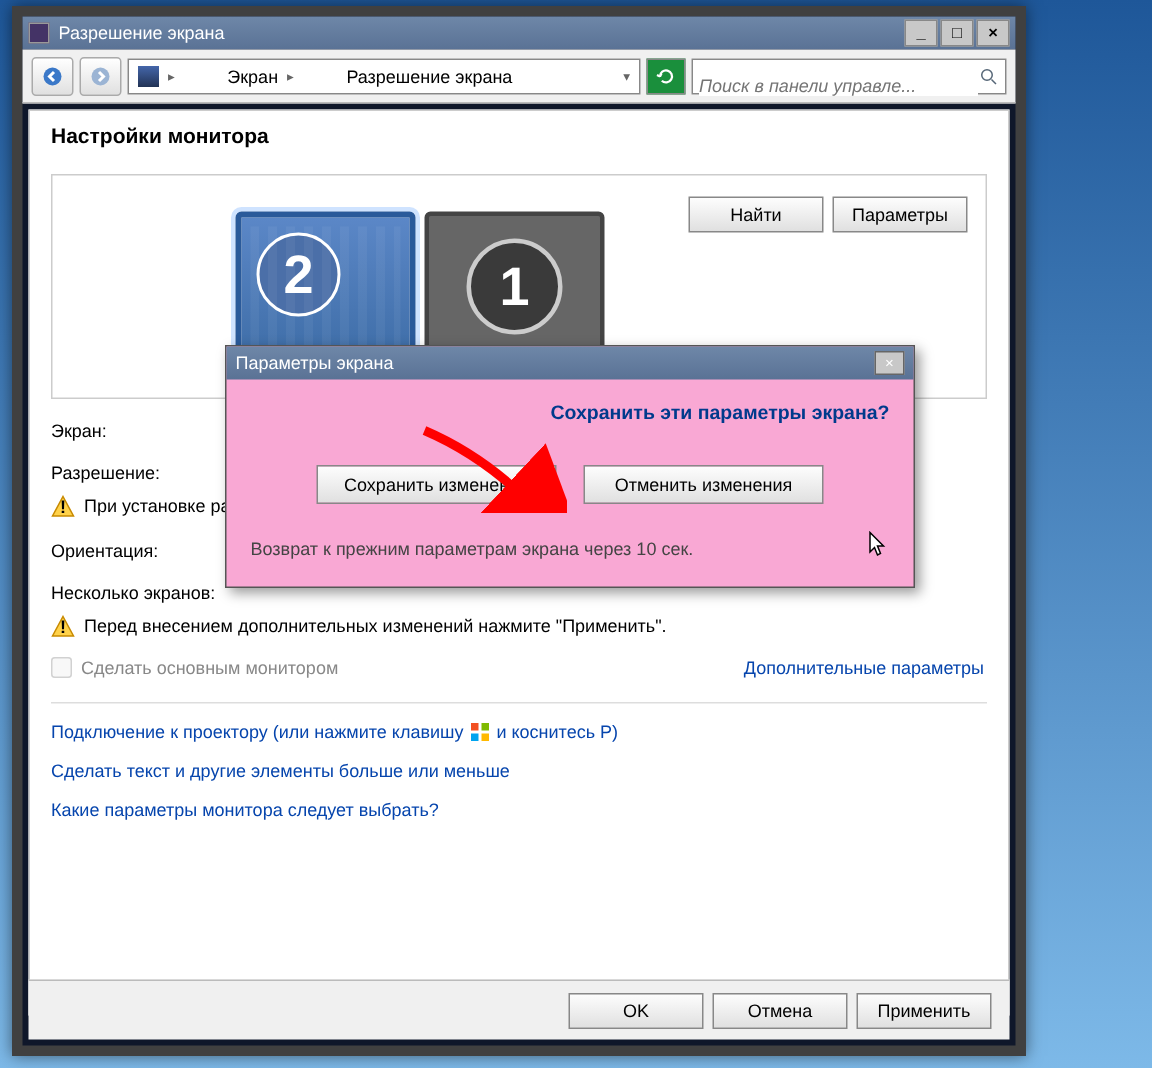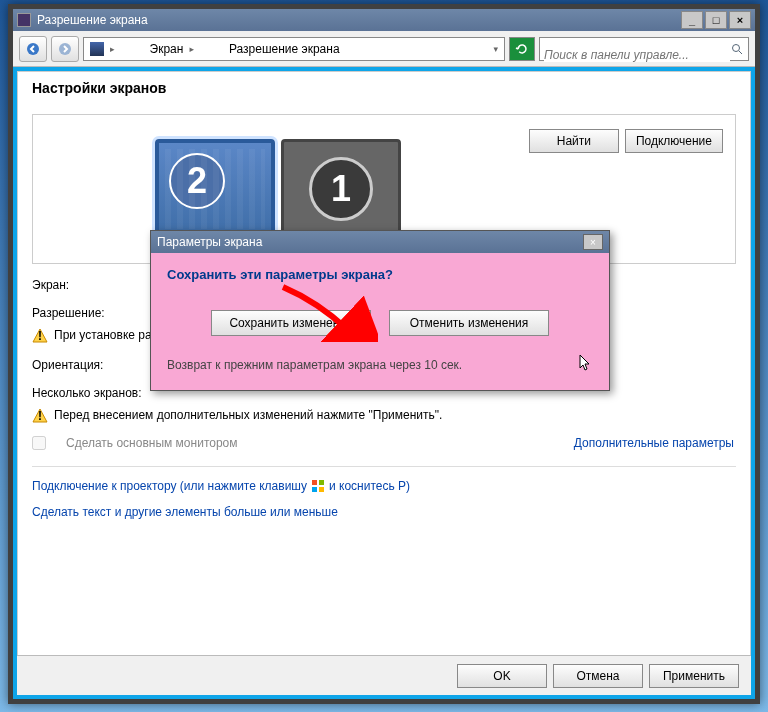--- a/index.html
+++ b/index.html
@@ -1,18 +1,18 @@
 <!DOCTYPE html>
 <html><head>
 <meta charset="utf-8">
 <style>
 * { box-sizing: border-box; margin: 0; padding: 0; font-family: Tahoma, Arial, sans-serif; font-size: 12px; }
 body { background: linear-gradient(to bottom, #1e5799 0%, #7db9e8 100%); width: 768px; height: 712px; overflow: hidden; position: relative; }
 
-.window { position: absolute; left: 8px; top: 4px; width: 752px; height: 700px; background: #0ea5e9; border: 5px solid #404040; box-shadow: 0 0 10px rgba(0,0,0,0.5); }
+.window { position: absolute; left: 8px; top: 4px; width: 676px; height: 700px; background: #0f172a; border: 7px solid #404040; box-shadow: 0 0 10px rgba(0,0,0,0.5); }
 
 .titlebar { height: 22px; background: linear-gradient(to bottom, #6e87a8 0%, #5a7295 100%); display: flex; align-items: center; padding: 0 4px; color: #fff; font-size: 12px; }
 .titlebar-icon { width: 14px; height: 14px; background: #436; margin-right: 6px; border: 1px solid #999; }
 .titlebar-spacer { flex: 1; }
 .win-btn { width: 22px; height: 18px; background: #c8c8c8; border: 1px solid #888; margin-left: 2px; display: flex; align-items: center; justify-content: center; font-size: 11px; font-weight: bold; color: #000; cursor: pointer; }
 
 .toolbar { height: 36px; background: #f0f0f0; border-bottom: 1px solid #bbb; display: flex; align-items: center; padding: 0 6px; gap: 4px; }
 .nav-btn { width: 28px; height: 26px; background: linear-gradient(#fff,#e0e0e0); border: 1px solid #aaa; border-radius: 3px; display:flex; align-items:center; justify-content:center; cursor:pointer; }
 .breadcrumb-box { flex: 1; height: 24px; background: #fff; border: 1px solid #888; display: flex; align-items: center; padding: 0 6px; gap: 6px; }
 .bc-icon { width: 14px; height: 14px; background: linear-gradient(#46a,#235); }
@@ -37,38 +37,38 @@
 .mon.unsel .mon-circle { background:#3a3a3a; left:50%; top:50%; transform:translate(-50%,-50%); width:64px; height:64px; border:3px solid #ccc; }
 .mon-num { color:#fff; font-size:36px; font-weight:bold; }
 .right-buttons { position:absolute; right:12px; top:14px; display:flex; flex-direction:row; gap:6px; }
 .btn { min-width: 90px; height: 24px; background: linear-gradient(#fdfdfd,#e0e0e0); border: 1px solid #888; cursor:pointer; display:flex; align-items:center; justify-content:center; padding: 0 10px; }
 
 .form-row { display:flex; align-items:center; margin-top: 14px; gap:8px; }
 .label { width: 140px; color:#000; }
 .warn { color:#000; margin-top:8px; display:flex; gap:6px; align-items:flex-start; }
 .warn-icon { width: 16px; height: 16px; flex-shrink:0; }
 .warn-icon svg { width:16px; height:16px; }
-.chk { display:flex; align-items:center; gap:20px; margin-top:12px; color:#888; }
+.chk { display:flex; align-items:center; gap:6px; margin-top:12px; color:#888; }
 .chk input { width:14px; height:14px; }
 .link { color:#0645ad; cursor:pointer; margin-top:12px; display:flex; align-items:center; gap:4px; }
 .winlogo { width:14px; height:14px; display:inline-flex; }
 .adv { position:absolute; right:16px; color:#0645ad; cursor:pointer; }
 
 .dropdown { border:1px solid #888; background:#fff; height:22px; padding: 0 6px; display:flex; align-items:center; min-width:260px; position:relative; }
 .dropdown::after { content:''; position:absolute; right:4px; top:50%; transform:translateY(-50%); border-left:4px solid transparent; border-right:4px solid transparent; border-top:6px solid #444; }
 
 .bottom-bar { height:40px; background:#f0f0f0; border-top:1px solid #bbb; display:flex; align-items:center; justify-content:flex-end; padding: 0 12px; gap:6px; position:absolute; left:4px; right:4px; bottom:4px; }
 
 
 .modal { position:absolute; left:150px; top:230px; width:460px; background:#f9a8d4; border:1px solid #555; box-shadow: 3px 3px 8px rgba(0,0,0,0.4); z-index:10; }
 .modal-title { height:22px; background: linear-gradient(#6e87a8,#5a7295); color:#fff; display:flex; align-items:center; padding: 0 6px; }
 .modal-title-spacer { flex:1; }
 .modal-close { width:20px; height:16px; background:#c8c8c8; border:1px solid #666; display:flex; align-items:center; justify-content:center; font-size:10px; cursor:pointer; }
 .modal-body { padding: 14px 16px; }
-.modal-q { font-weight:bold; color:#003a8c; font-size:13px; margin-bottom: 28px; }
+.modal-q { font-weight:bold; color:#003a8c; font-size:13px; margin-bottom: 28px; text-align: right; }
 .modal-btns { display:flex; gap:18px; justify-content:center; margin-bottom:18px; }
 .modal-btn { min-width:160px; height:26px; background:linear-gradient(#fdfdfd,#e0e0e0); border:1px solid #888; cursor:pointer; display:flex; align-items:center; justify-content:center; }
 .modal-foot { color:#444; font-size:12px; display:flex; align-items:center; gap:14px; }
 .cursor-icon { font-size:16px; color:#000; }
 
 .arrow-annotation { position:absolute; left:278px; top:282px; width:100px; height:60px; z-index:20; pointer-events:none; }
 </style>
 </head>
 <body>
 
@@ -114,21 +114,21 @@
       <span class="search-icon">
         <svg width="12" height="12" viewBox="0 0 12 12">
             <circle cx="5" cy="5" r="3.5" stroke="#567" fill="none"></circle>
             <line x1="8" y1="8" x2="11" y2="11" stroke="#567"></line>
           </svg>
       </span>
     </div>
   </div>
 
   <div class="content">
-    <div class="heading-cut">Настройки экранов</div>
+    <div class="heading-cut">Настройки монитора</div>
 
     <div class="monitor-area">
       <div class="monitors">
         <div class="mon sel">
           <div class="mon-circle">
               <span class="mon-num">2</span>
             </div>
           <div class="mon-inner"></div>
         </div>
         <div class="mon unsel">
@@ -136,21 +136,21 @@
               <span class="mon-num">1</span>
             </div>
 
         </div>
       </div>
       <div class="right-buttons">
         <div class="btn">
             <span>Найти</span>
           </div>
         <div class="btn">
-            <span>Подключение</span>
+            <span>Параметры</span>
           </div>
       </div>
     </div>
 
     <div class="form-row">
       <span class="label">Экран:</span>
     </div>
     <div class="form-row">
       <span class="label">Разрешение:</span>
     </div>
@@ -188,20 +188,21 @@
           <svg viewBox="0 0 14 14">
             <rect x="1" y="1" width="5" height="5" fill="#f25022"></rect>
             <rect x="8" y="1" width="5" height="5" fill="#7fba00"></rect>
             <rect x="1" y="8" width="5" height="5" fill="#00a4ef"></rect>
             <rect x="8" y="8" width="5" height="5" fill="#ffb900"></rect>
           </svg>
         </span>
       <span>и коснитесь Р)</span>
     </div>
     <div class="link">Сделать текст и другие элементы больше или меньше</div>
+    <div class="link">Какие параметры монитора следует выбрать?</div>
   </div>
 
   <div class="bottom-bar">
     <div class="btn">
         <span>OK</span>
       </div>
     <div class="btn">
         <span>Отмена</span>
       </div>
     <div class="btn">

